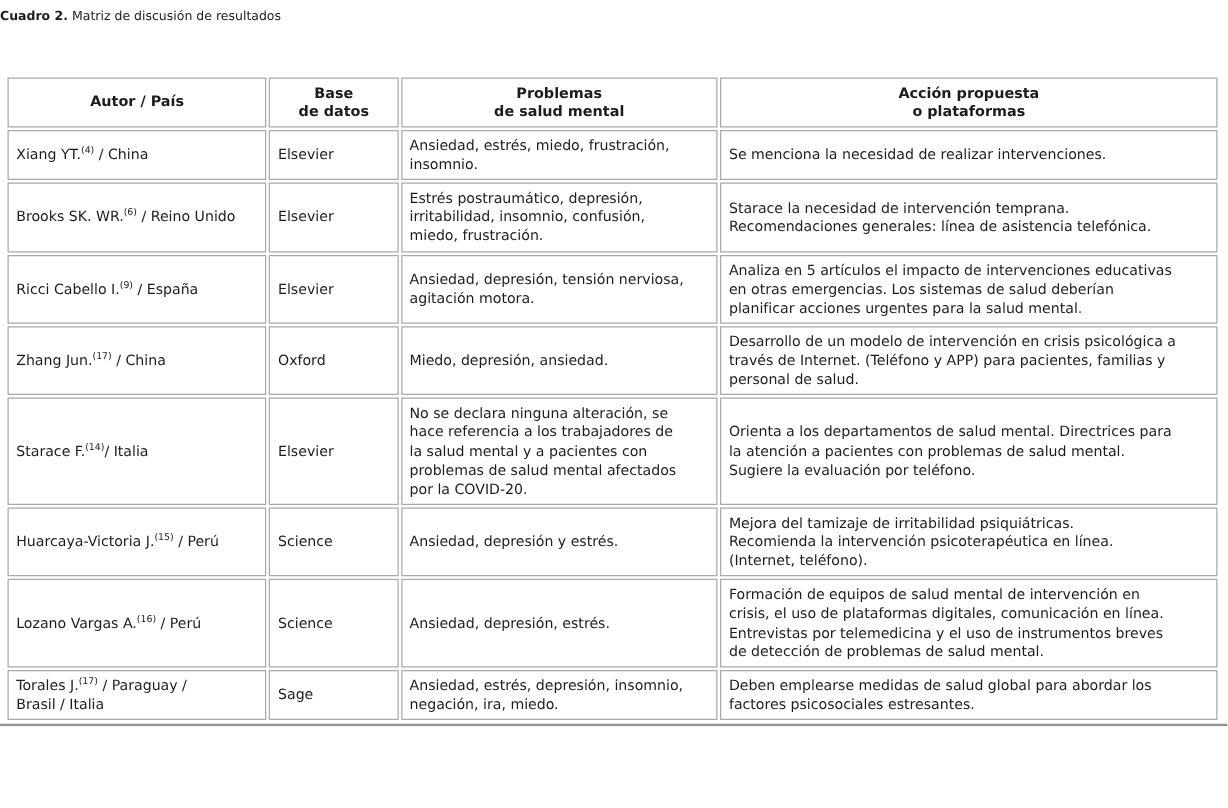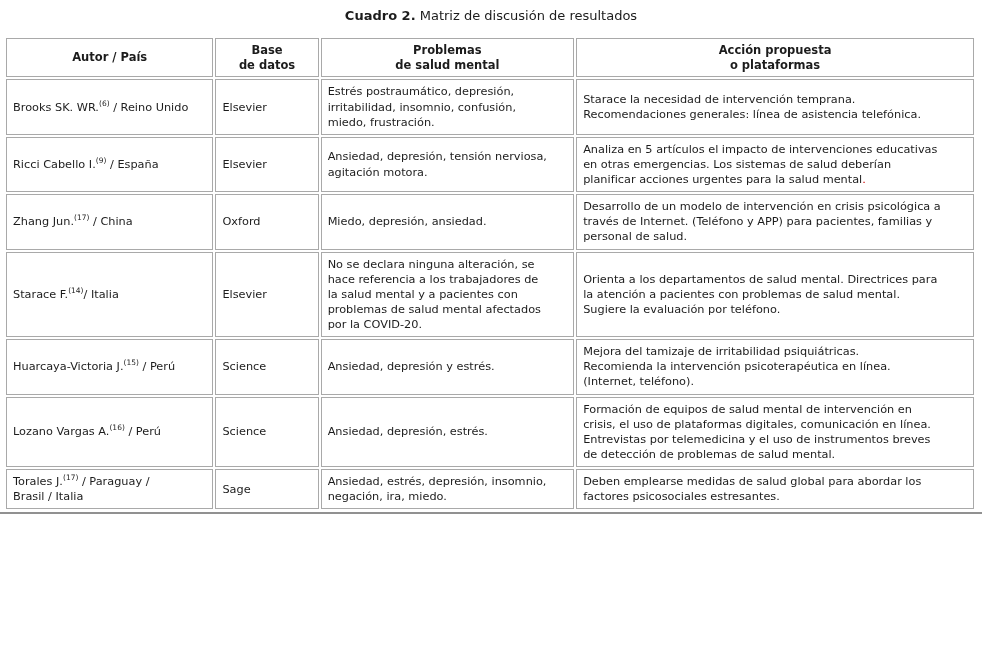--- a/index.html
+++ b/index.html
@@ -8,24 +8,23 @@
     background: #ffffff;
     font-family: "DejaVu Sans", "Liberation Sans", sans-serif;
     color: #1c1c1c;
   }
   .page {
     width: 982px;
     box-sizing: border-box;
     padding-top: 8px;
   }
   .caption {
-    text-align: center;
-    font-size: 13px;
+    font-size: 10px;
     line-height: 1.2;
-    margin-bottom: 12px;
+    margin-bottom: 40px;
   }
   .caption b { font-weight: bold; }
   .table-wrap {
     width: 982px;
     border-bottom: 2px solid #919191;
     padding-bottom: 1px;
   }
   table.matrix {
     border-collapse: separate;
     border-spacing: 2px;
@@ -86,20 +85,27 @@
         <th>Base
 de datos</th>
         <th>Problemas
 de salud mental</th>
         <th>Acción propuesta
 o plataformas</th>
       </tr>
     </thead>
     <tbody>
 
+      <tr>
+        <td><span>Xiang YT.</span><sup>(4)</sup><span> / China</span></td>
+        <td>Elsevier</td>
+        <td>Ansiedad, estrés, miedo, frustración,
+insomnio.</td>
+        <td>Se menciona la necesidad de realizar intervenciones.</td>
+      </tr>
 
       <tr>
         <td><span>Brooks SK. WR.</span><sup>(6)</sup><span> / Reino Unido</span></td>
         <td>Elsevier</td>
         <td>Estrés postraumático, depresión,
 irritabilidad, insomnio, confusión,
 miedo, frustración.</td>
         <td>Starace la necesidad de intervención temprana.
 Recomendaciones generales: línea de asistencia telefónica.</td>
       </tr>

